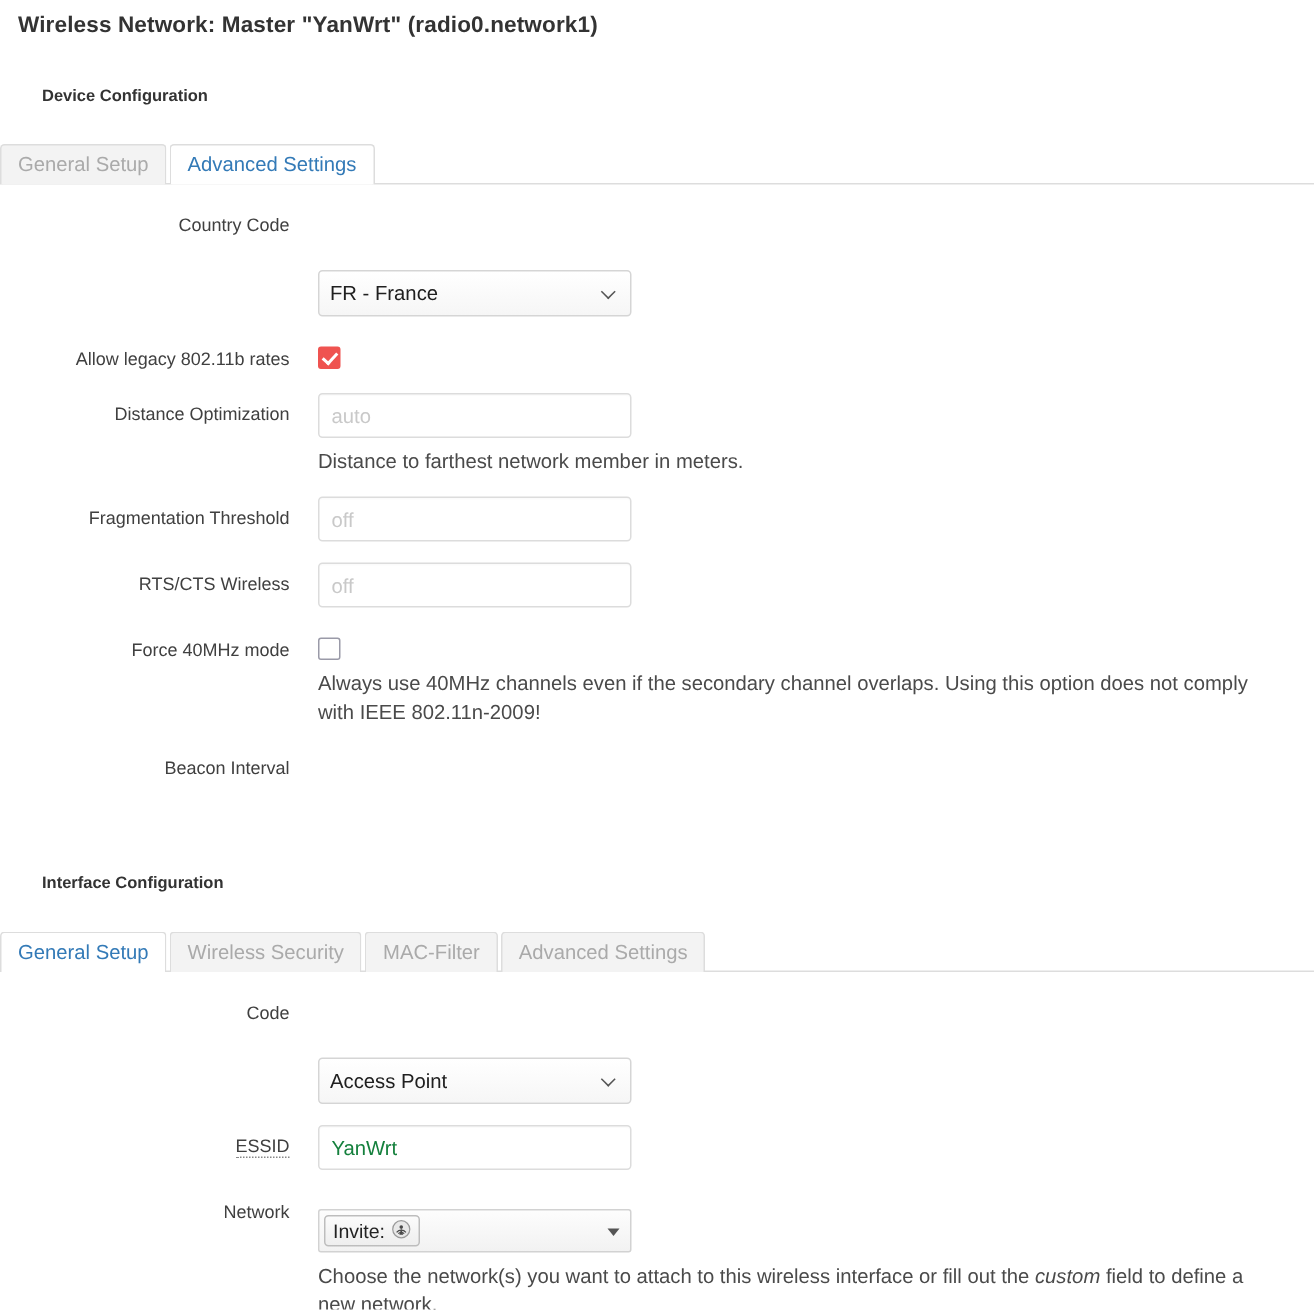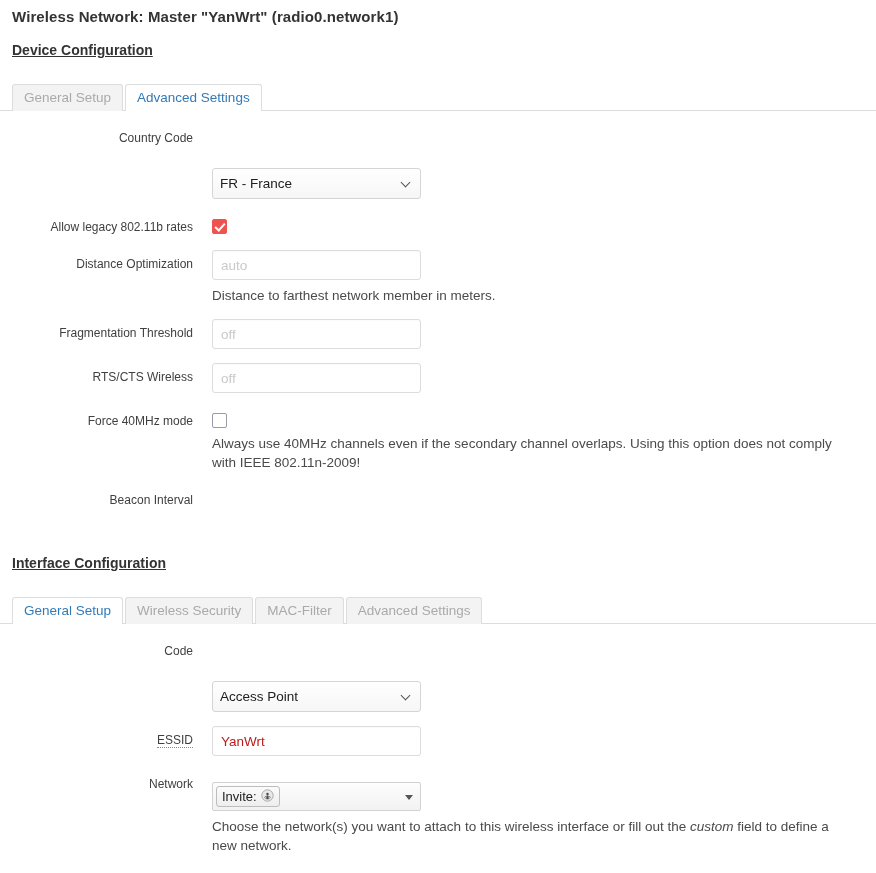--- a/index.html
+++ b/index.html
@@ -16,33 +16,31 @@
   
   .page-title {
     font-size: 15px;
     font-weight: bold;
     color: #333333;
     margin: 0;
     padding: 8px 0 0 12px;
     letter-spacing: .1px;
   }
   .section-title {
-    font-size: 14px;
+    font-size: 11px;
     font-weight: bold;
     color: #333333;
-    margin: 0;
+    margin: 16px;
     padding: 17px 0 0 12px;
-    text-decoration: underline;
   }
 
   
   .tabs {
     display: flex;
     align-items: flex-end;
-    padding-left: 12px;
     margin-top: 26px;
     border-bottom: 1px solid #dddddd;
     height: 27px;
   }
   .tab {
     font-size: 13.5px;
     line-height: 1;
     padding: 6px 11px 6px 11px;
     border: 1px solid #dddddd;
     border-bottom: none;
@@ -94,21 +92,21 @@
 
   
   .text-input {
     width: 209px;
     height: 30px;
     border: 1px solid #dcdcdc;
     border-radius: 3px;
     background: #ffffff;
     font-size: 13.5px;
     font-family: "Liberation Sans", sans-serif;
-    color: #b91c1c;
+    color: #15803d;
     padding: 0 8px;
     outline: none;
     box-shadow: inset 0 1px 1px rgba(0,0,0,.02);
   }
   .text-input::placeholder { color: #c9c9c9; }
 
   .select-wrap {
     position: relative;
     width: 209px;
     height: 31px;

